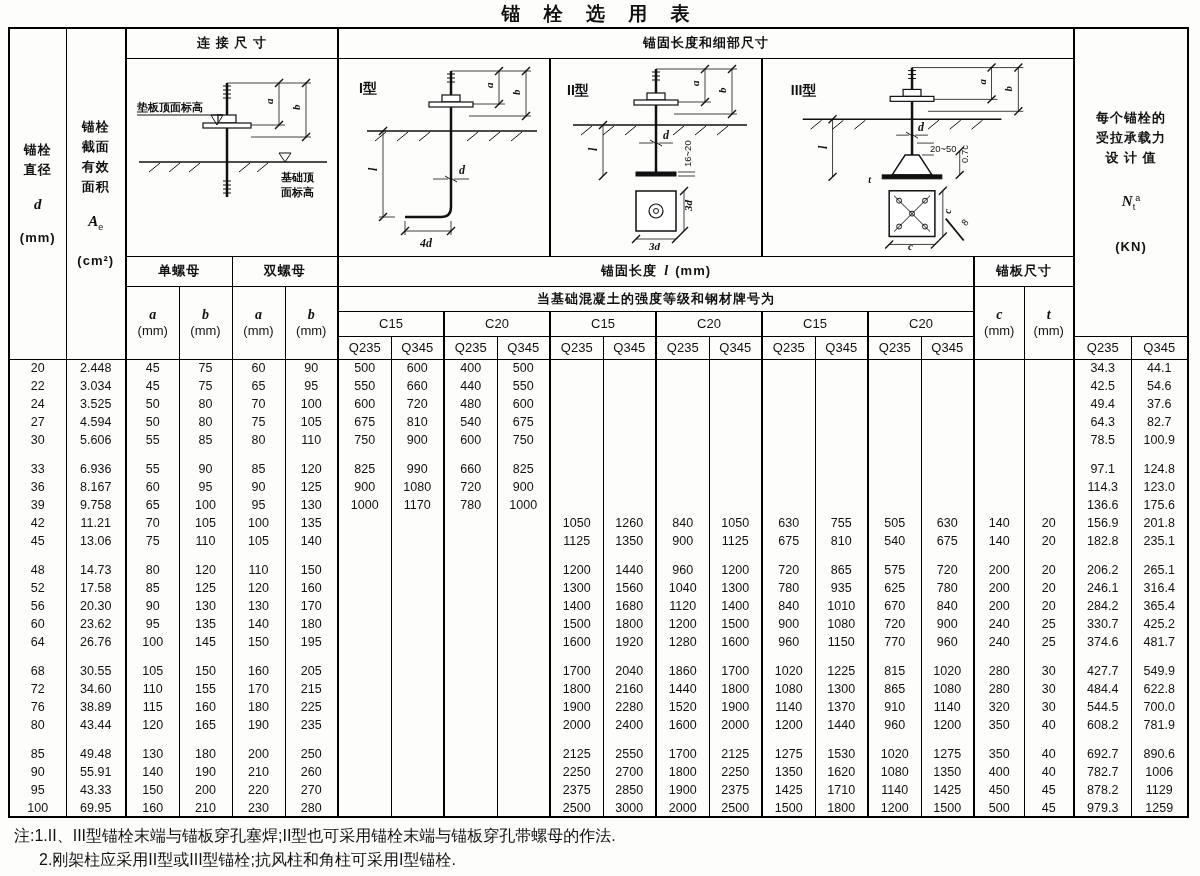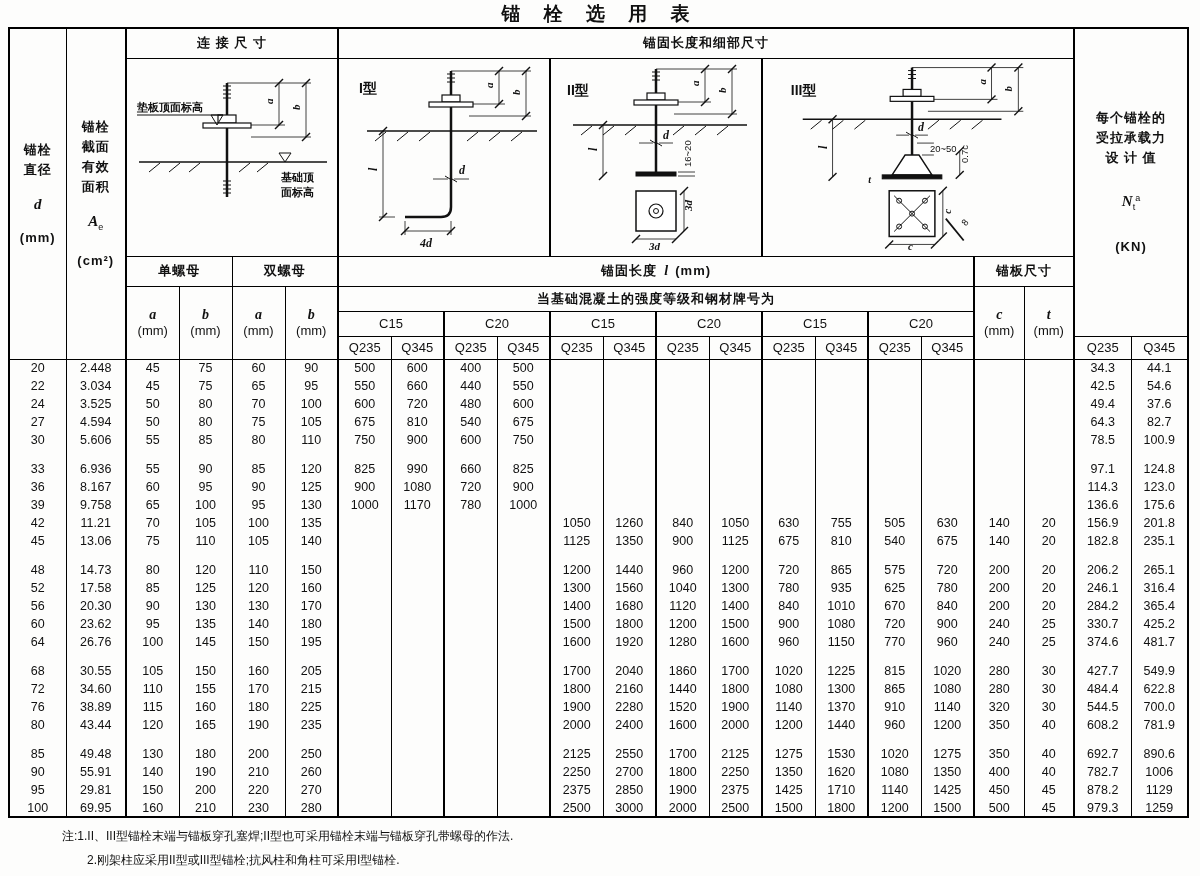--- a/index.html
+++ b/index.html
@@ -18,21 +18,21 @@
   .data-row td,.spacer-row td{border-top:none;border-bottom:none;border-right:none;
       border-left:1px solid #000;font-size:12.5px;}
   .data-row td:first-child,.spacer-row td:first-child{border-left:none;}
   .sym{font-family:"Liberation Serif",serif;font-style:italic;font-weight:bold;}
   .vstack{display:flex;flex-direction:column;align-items:center;justify-content:center;height:100%;}
   .vstack .ln{line-height:20px;} .gap14{height:14px;} .gap20{height:20px;}
   sub,sup{font-size:9px;}
   svg text{font-family:"Liberation Sans",sans-serif;fill:#111;}
   svg .it{font-family:"Liberation Serif",serif;font-style:italic;font-weight:bold;}
   svg line,svg path,svg rect,svg polygon,svg circle{stroke:#111;}
-  .notes{position:absolute;left:14px;top:824px;font-size:12px;line-height:24px;margin-left:48px;}
+  .notes{position:absolute;left:14px;top:824px;font-size:16px;line-height:24px;}
   .notes .n2{padding-left:25px;}
 </style>
 </head>
 <body>
 
 <div class="sheet">
   <div class="title">锚 栓 选 用 表</div>
 
   <table class="main">
     <colgroup>
@@ -961,21 +961,21 @@
           <td>1620</td>
           <td class="b2l">1080</td>
           <td>1350</td>
           <td class="b2l">400</td>
           <td>40</td>
           <td class="b2l">782.7</td>
           <td>1006</td>
         </tr>
         <tr class="data-row" style="height: 18px;">
           <td>95</td>
-          <td>29.81</td>
+          <td>43.33</td>
           <td class="b2l">150</td>
           <td>200</td>
           <td>220</td>
           <td>270</td>
           <td class="b2l"></td>
           <td></td>
           <td class="b2l"></td>
           <td></td>
           <td class="b2l">2375</td>
           <td>2850</td>

